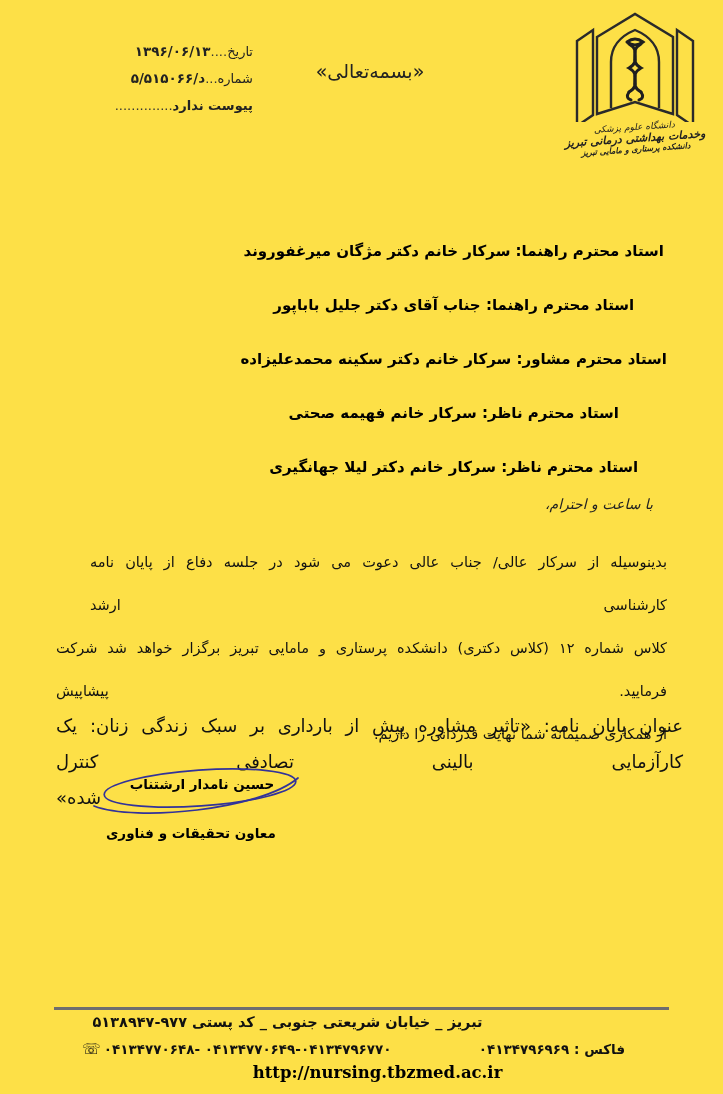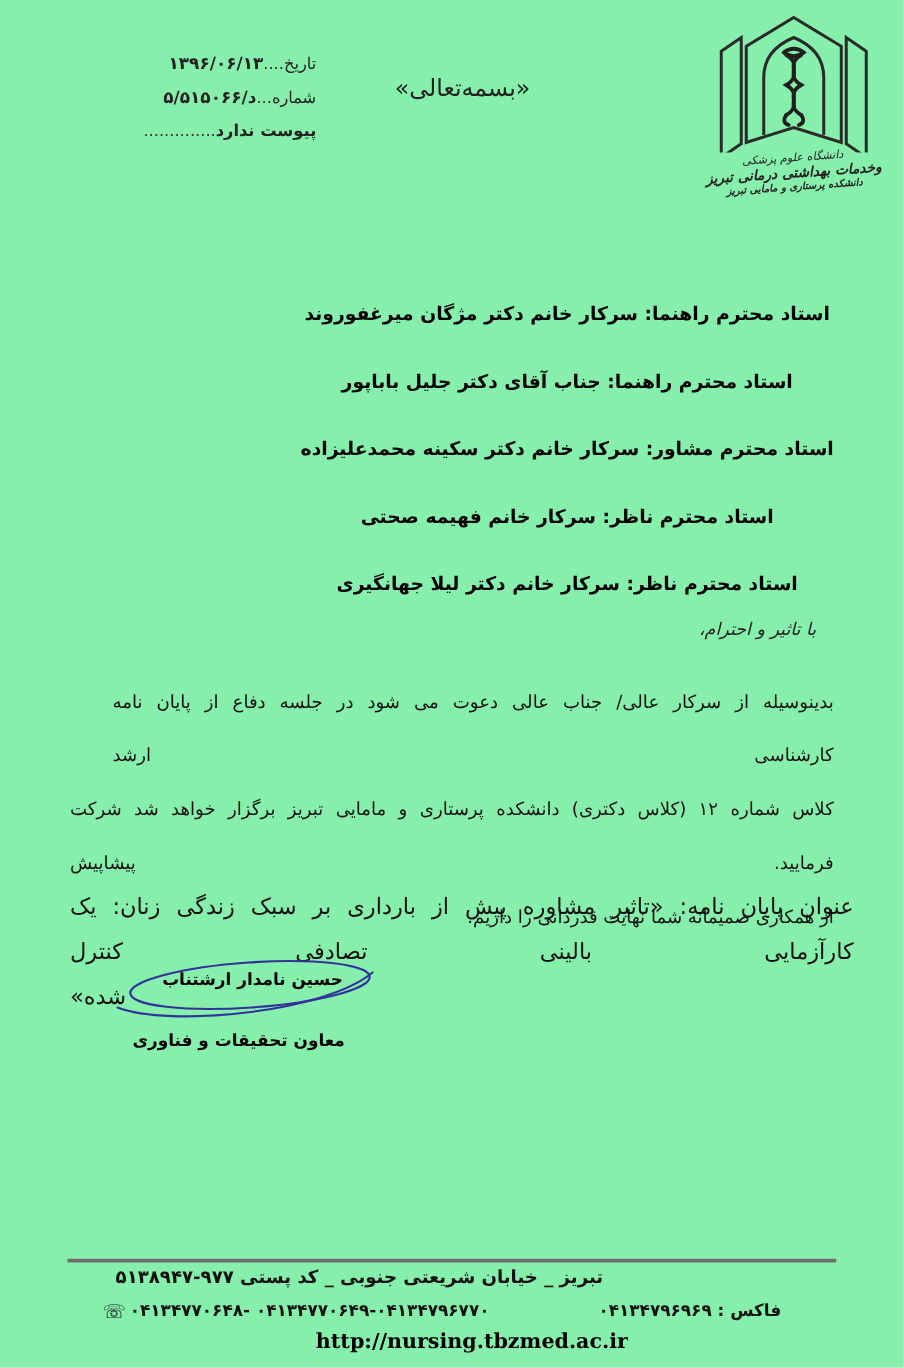--- a/index.html
+++ b/index.html
@@ -1,18 +1,18 @@
 <!DOCTYPE html>
 <html><head>
 <meta charset="utf-8">
 <style>
   html,body{margin:0;padding:0;background:#e8e8e8;}
   .page{
     position:relative;width:723px;height:1094px;margin:0 auto;
-    background:#86efac;overflow:hidden;
+    background:#fde047;overflow:hidden;
     font-family:"DejaVu Sans", sans-serif;color:#1c1c1c;
   }
   .rtl{direction:rtl;unicode-bidi:isolate;}
   .ltr{direction:ltr;unicode-bidi:isolate;}
   
   .hdr-left{position:absolute;left:28px;top:38px;width:225px;font-size:13px;}
   .hdr-row{direction:rtl;text-align:right;white-space:nowrap;line-height:27px;color:#222;}
   .hdr-row .val{font-weight:700;font-size:13.5px;letter-spacing:.5px;}
   .hdr-row .dots{letter-spacing:1px;color:#333;}
   
@@ -104,21 +104,21 @@
   </div>
 
   <div class="recipients">
     <div>استاد محترم راهنما: سرکار خانم دکتر مژگان میرغفوروند</div>
     <div>استاد محترم راهنما: جناب آقای دکتر جلیل باباپور</div>
     <div>استاد محترم مشاور: سرکار خانم دکتر سکینه محمدعلیزاده</div>
     <div>استاد محترم ناظر: سرکار خانم فهیمه صحتی</div>
     <div>استاد محترم ناظر: سرکار خانم دکتر لیلا جهانگیری</div>
   </div>
 
-  <div class="salutation">با تاثیر و احترام،</div>
+  <div class="salutation">با ساعت و احترام،</div>
 
   <div class="body-par">
     <div class="jline first">بدینوسیله از سرکار عالی/ جناب عالی دعوت می شود در جلسه دفاع از پایان نامه کارشناسی ارشد</div>
     <div class="jline">کلاس شماره ۱۲ (کلاس دکتری) دانشکده پرستاری و مامایی تبریز برگزار خواهد شد شرکت فرمایید. پیشاپیش</div>
     <div class="rline">از همکاری صمیمانه شما نهایت قدردانی را داریم.</div>
   </div>
 
   <div class="title-par">
     <div class="jline">عنوان پایان نامه: «تاثیر مشاوره پیش از بارداری بر سبک زندگی زنان: یک کارآزمایی بالینی تصادفی کنترل</div>
     <div class="lline">شده»</div>

